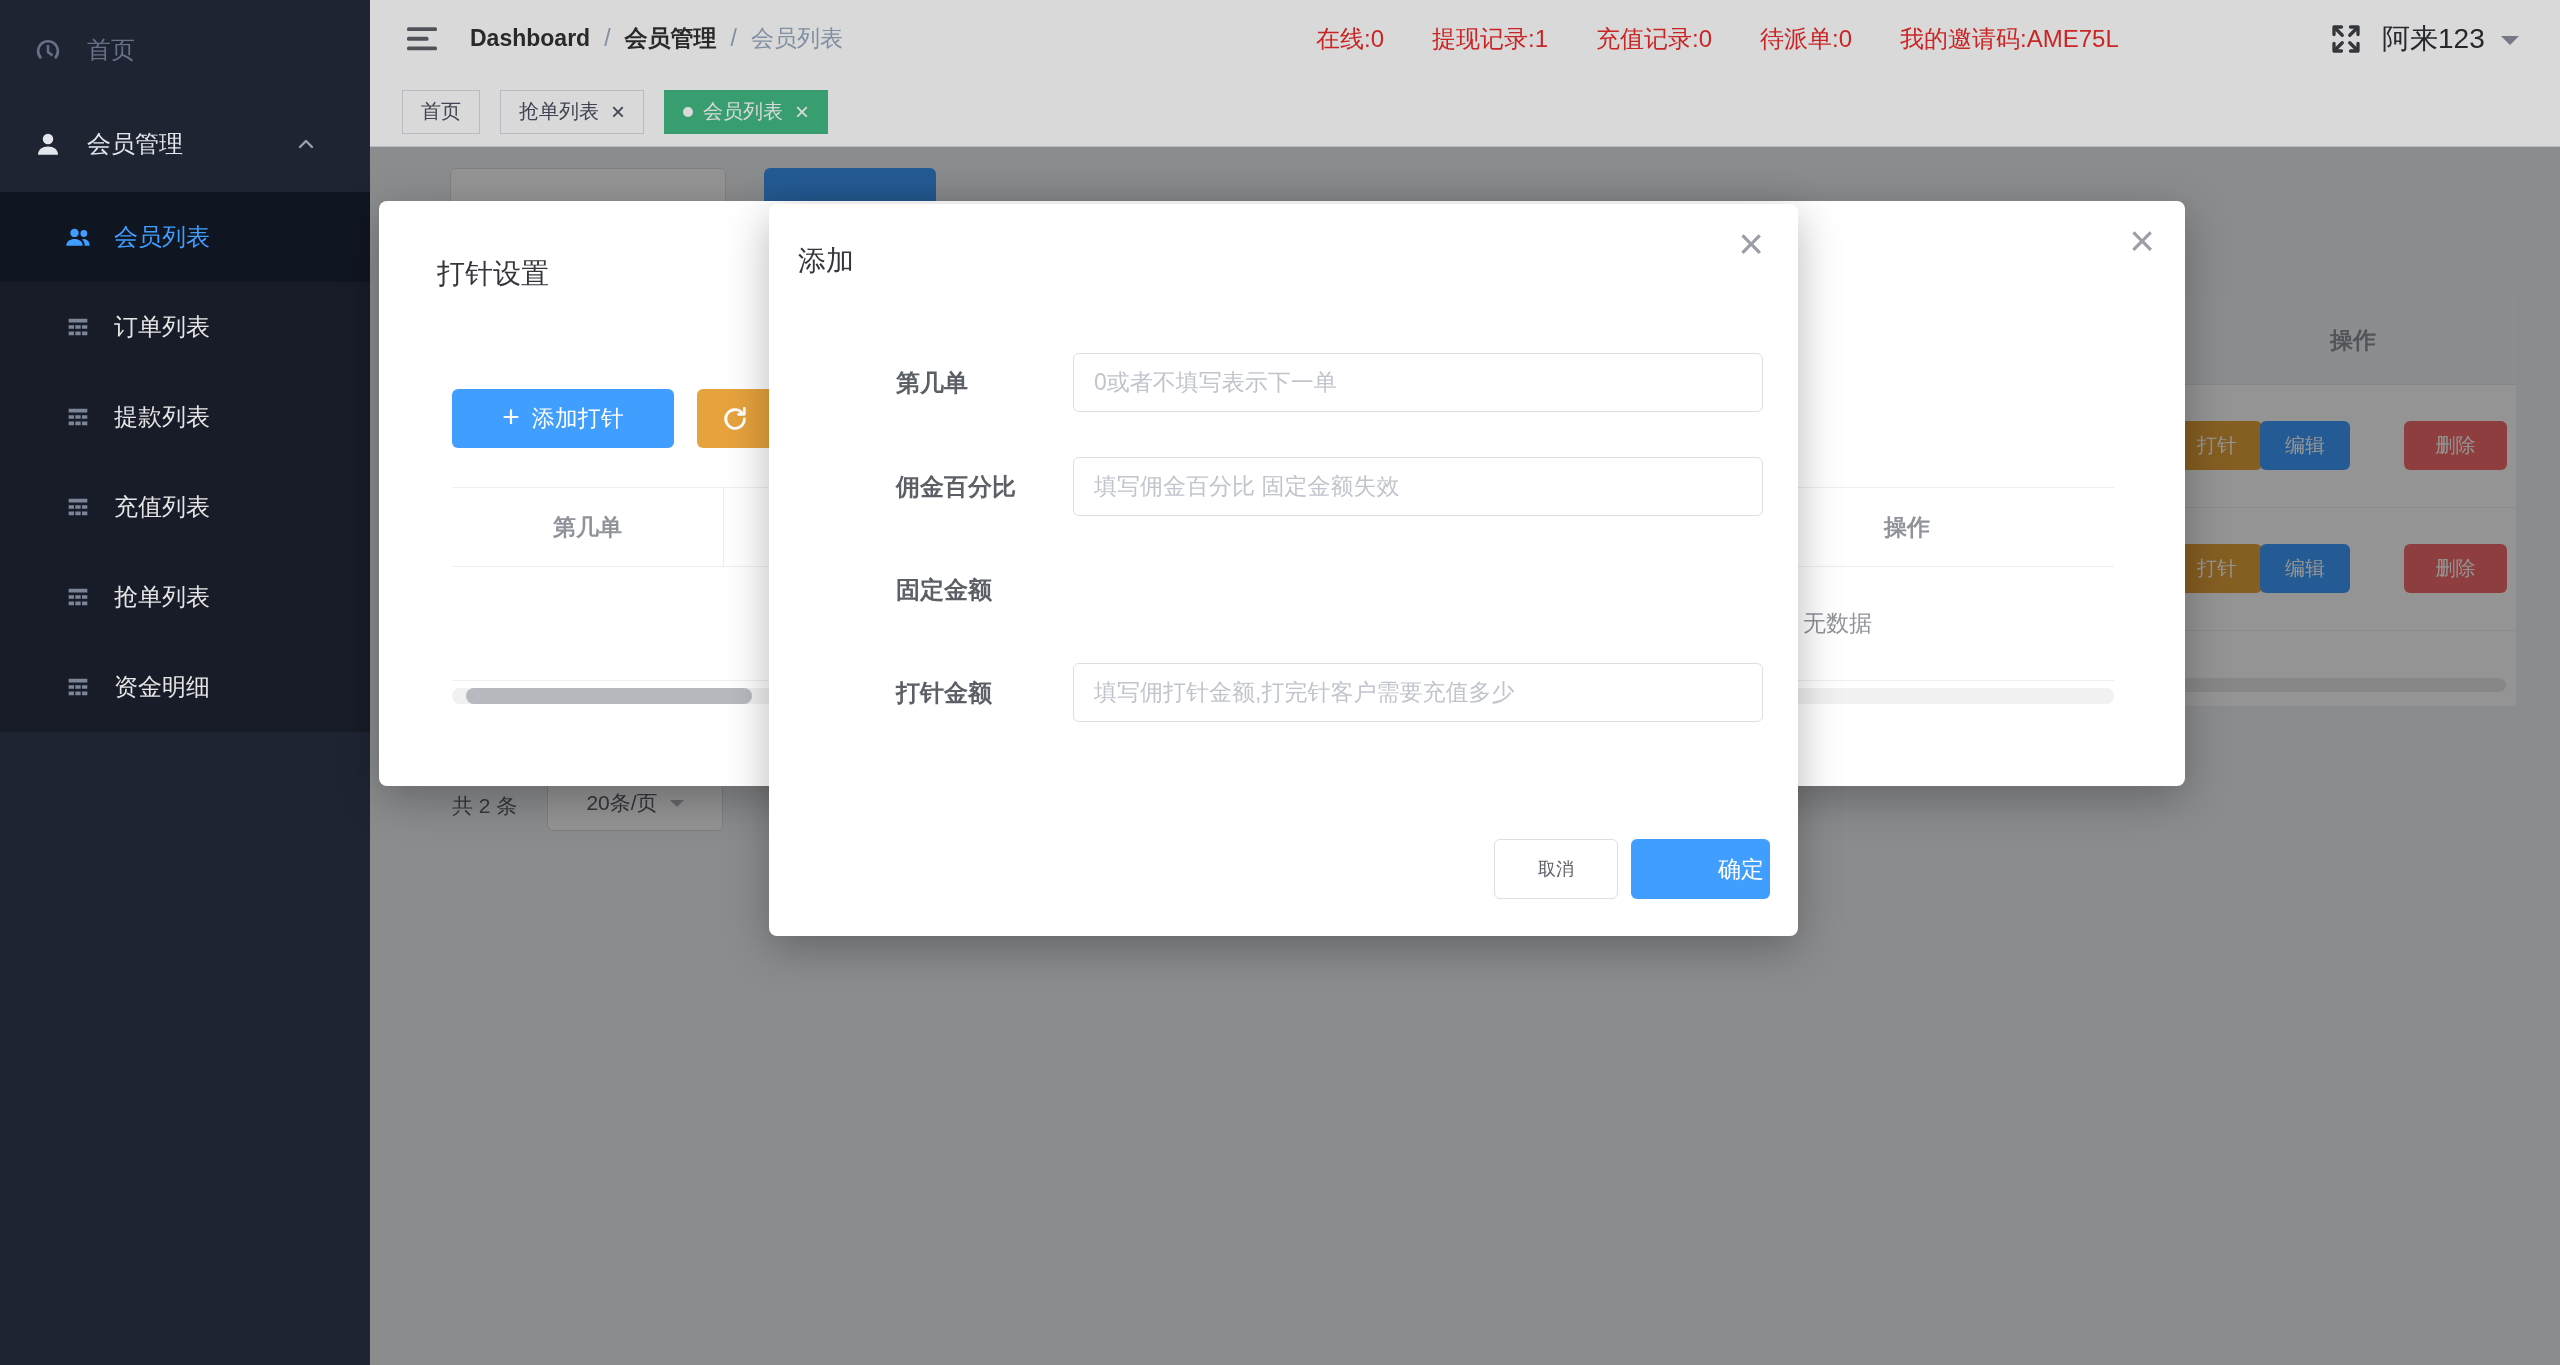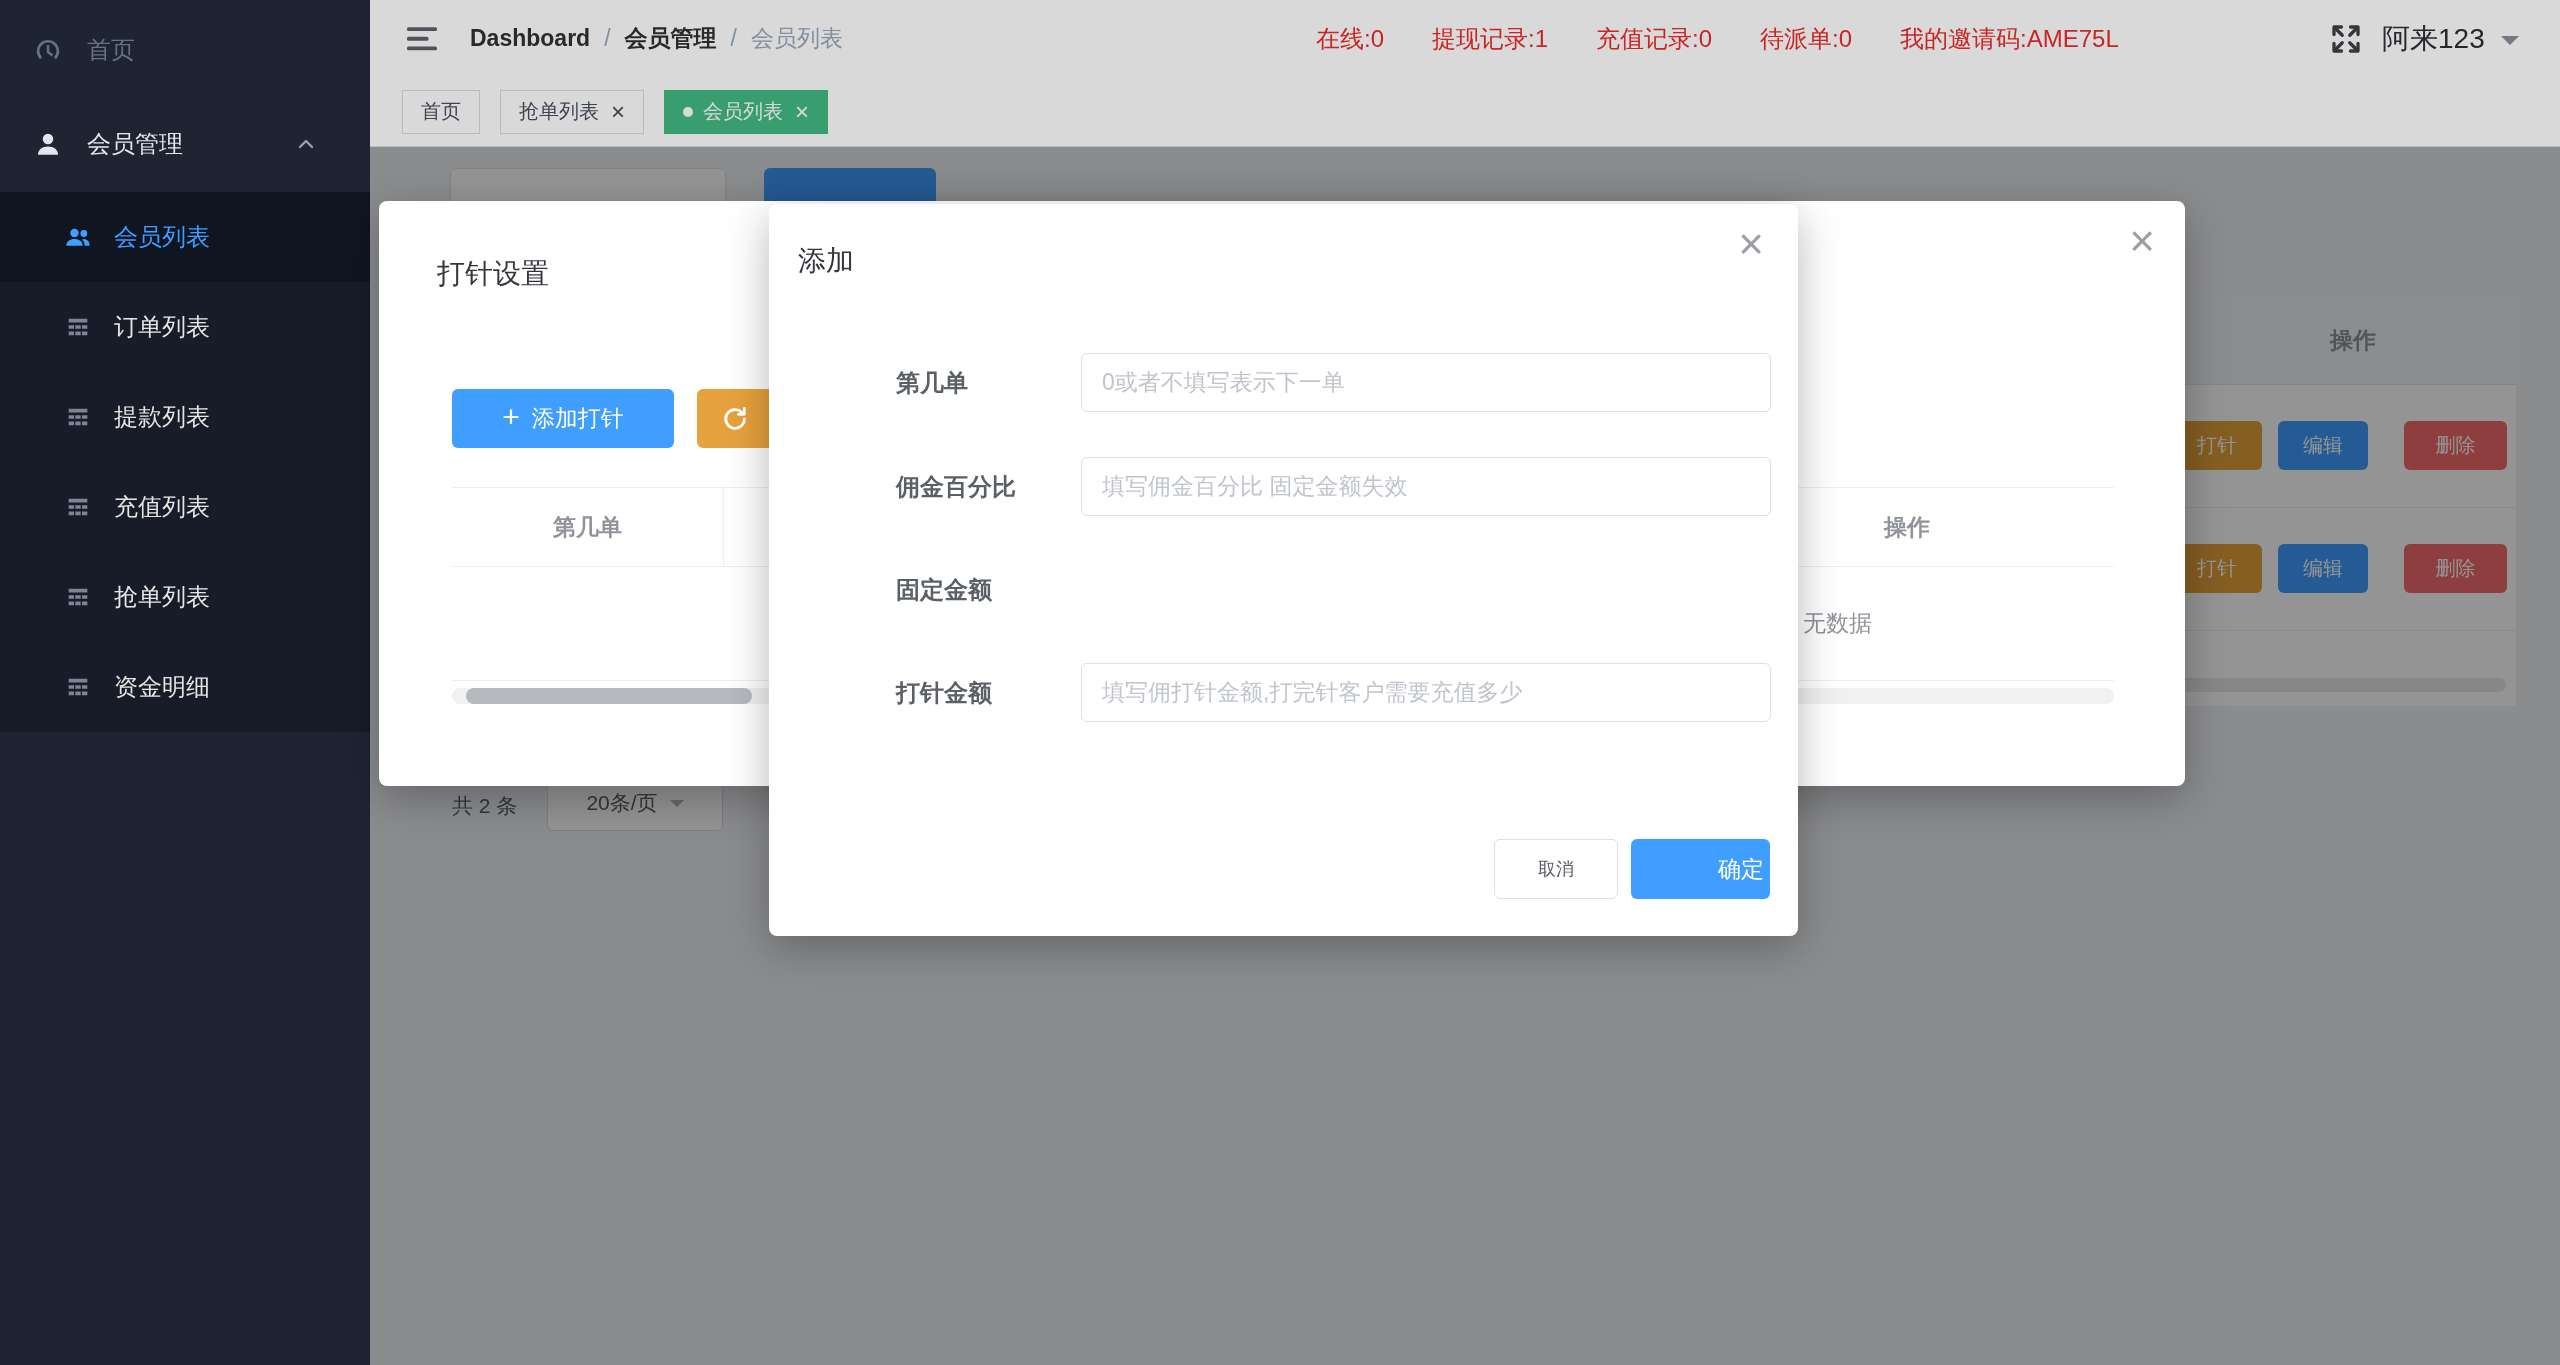--- a/index.html
+++ b/index.html
@@ -52,21 +52,21 @@
               border:none;border-radius:6px;cursor:pointer;}
 
   .main-table{position:absolute;left:1430px;top:296px;width:1086px;height:410px;background:#fff;}
   .mt-header{height:88px;background:#f1f3f7;border-bottom:1px solid #e4e7ed;position:relative;}
   .mt-op{position:absolute;left:858px;top:0;width:130px;height:88px;display:flex;align-items:center;
          justify-content:center;color:#8e9299;font-size:23px;font-weight:700;}
   .mt-row{height:122px;border-bottom:1px solid #ebeef5;position:relative;}
   .btn-mini{position:absolute;top:36px;height:49px;border:none;border-radius:6px;color:#fff;font-size:20px;
             display:flex;align-items:center;justify-content:center;cursor:pointer;}
   .b-inject{left:742px;width:90px;background:#e6a23c;text-align:right;}
-  .b-edit{left:848px;width:90px;background:#409eff;}
+  .b-edit{left:830px;width:90px;background:#409eff;}
   .b-del{left:974px;width:103px;background:#f56c6c;}
   .mt-scroll{position:absolute;left:10px;top:382px;width:1066px;height:14px;background:#e9e9e9;border-radius:7px;}
 
   .pg-total{position:absolute;left:452px;top:792px;font-size:21px;color:#5a5e66;}
   .pg-size{position:absolute;left:547px;top:775px;width:176px;height:56px;border:1px solid #d6d9e0;border-radius:6px;
            background:#fff;display:flex;align-items:center;justify-content:center;font-size:21px;color:#5a5e66;
            box-sizing:border-box;gap:12px;cursor:pointer;}
   .chev-sm{width:0;height:0;border:7px solid transparent;border-top-color:#b0b3ba;margin-top:7px;}
 
   
@@ -100,21 +100,21 @@
           border-left:1px solid #ebeef5;box-sizing:border-box;}
   .m1-empty-row{height:113px;border-bottom:1px solid #ebeef5;display:flex;align-items:center;}
   .m1-empty-text{margin-left:1351px;font-size:23px;color:#909399;}
   .m1-scroll-track{position:absolute;left:73px;top:487px;width:1662px;height:16px;background:#f1f1f1;border-radius:8px;}
   .m1-scroll-thumb{position:absolute;left:14px;top:0;width:286px;height:16px;background:#b6b9be;border-radius:8px;cursor:pointer;}
 
   .form-row{position:absolute;left:0;width:100%;height:59px;}
   .fr-1{top:149px;} .fr-2{top:253px;} .fr-3{top:356px;} .fr-4{top:459px;}
   .f-label{position:absolute;left:127px;top:0;height:59px;display:flex;align-items:center;font-size:24px;
            color:#5b5f66;font-weight:700;}
-  .f-input{position:absolute;left:312px;top:0;width:690px;height:59px;border:1px solid #dcdfe6;border-radius:6px;
+  .f-input{position:absolute;left:304px;top:0;width:690px;height:59px;border:1px solid #dcdfe6;border-radius:6px;
            box-sizing:border-box;font-size:23px;color:#303133;padding:16px 20px;outline:none;background:#fff;}
   .f-input::placeholder{color:#c0c4cc;}
   .m2-cancel{position:absolute;left:725px;top:635px;width:124px;height:60px;background:#fff;border:1px solid #dcdfe6;
              border-radius:6px;font-size:18px;color:#5b5f66;cursor:pointer;}
   .m2-confirm{position:absolute;left:862px;top:635px;width:139px;height:60px;background:#409eff;border:none;
               border-radius:6px;font-size:23px;color:#fff;cursor:pointer;text-align:right;}
 </style>
 </head>
 <body>
 

